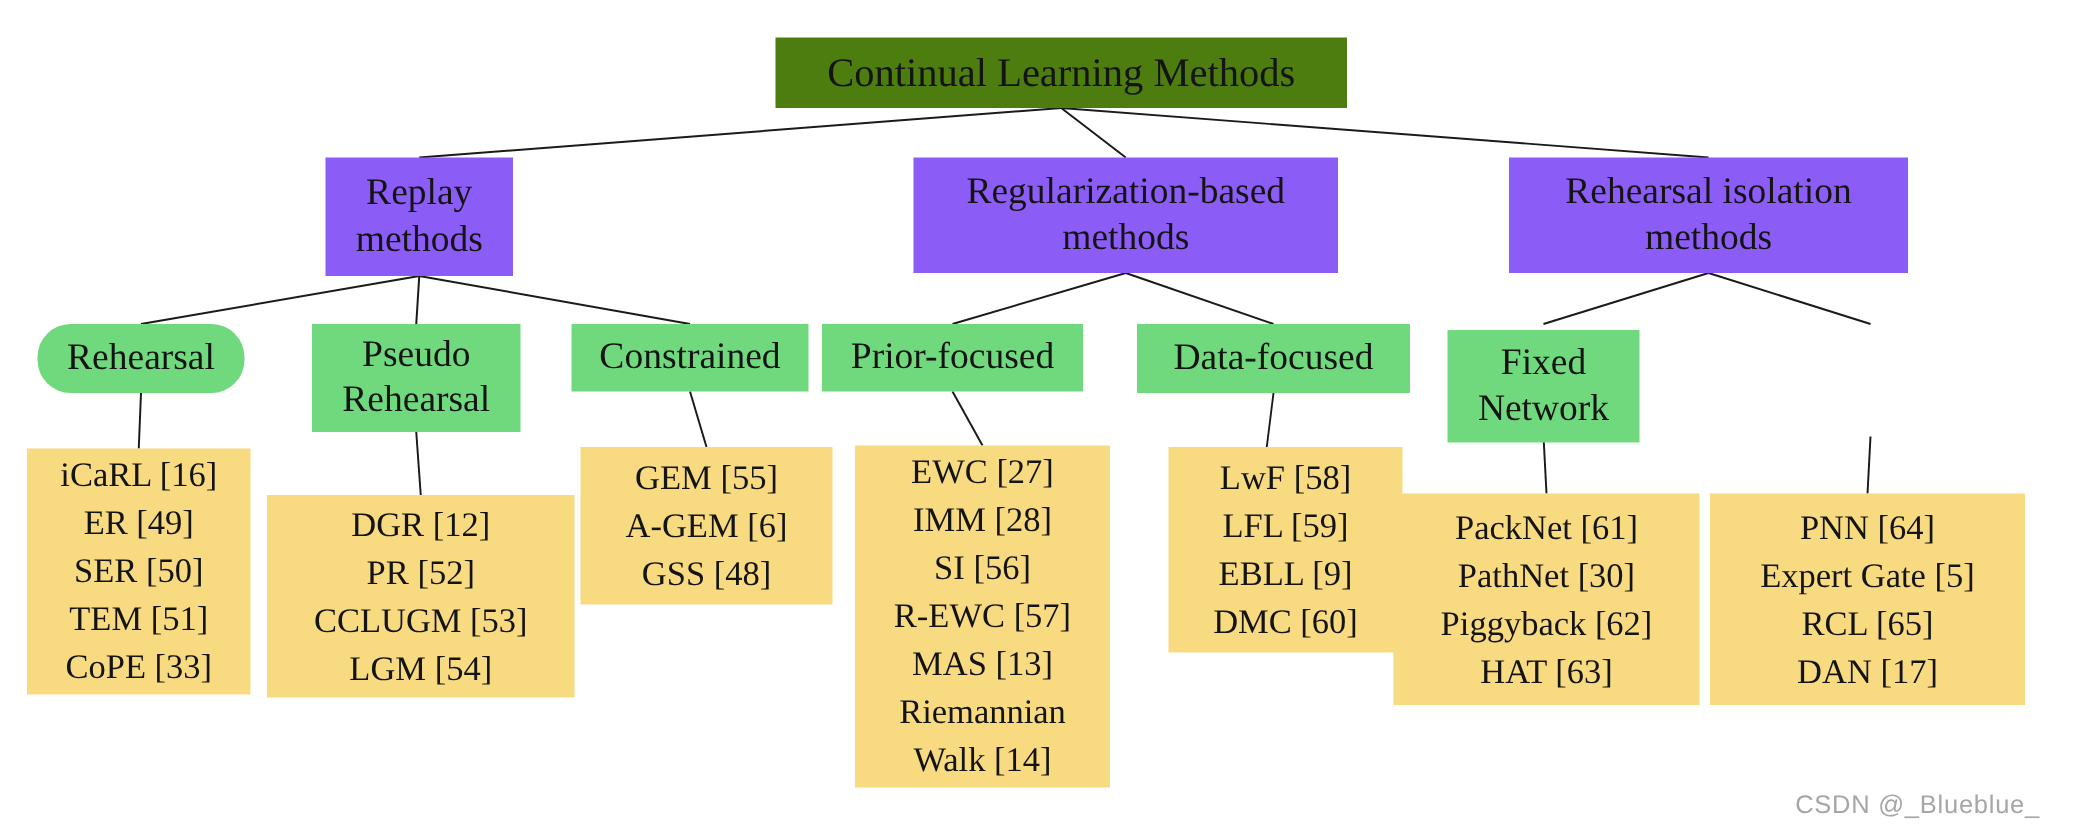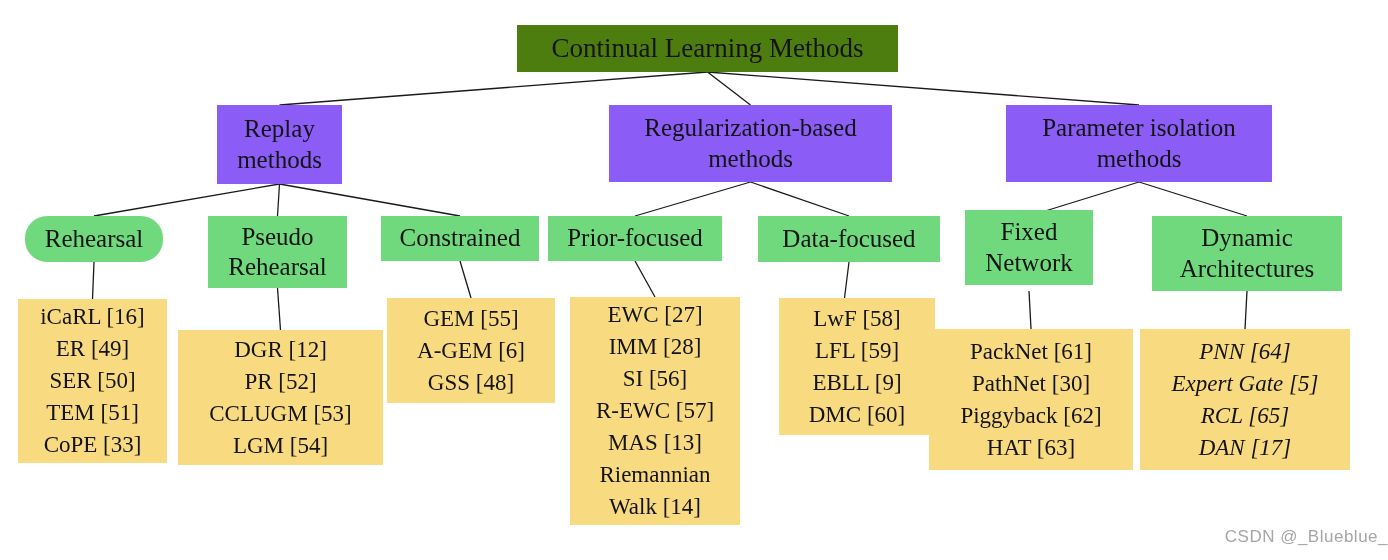--- a/index.html
+++ b/index.html
@@ -33,21 +33,21 @@
   .leaf-box {
     background: #f8da81;
     font-size: 23px;
     flex-direction: column;
     line-height: 32px;
     padding: 6px 4px;
   }
   .leaf-box .method { width: 100%; text-align: center; }
   .watermark {
     position: absolute;
-    right: 0;
+    right: 28px;
     top: 527px;
     font-family: "Liberation Sans", sans-serif;
     font-size: 17px;
     color: #a6a6a6;
     letter-spacing: 0.5px;
   }
 </style>
 </head>
 <body>
 
@@ -77,43 +77,40 @@
     <span>Continual Learning Methods</span>
   </div>
 
   <div class="node cat-box" style="left:217px; top:105px; width:125px; height:79px;">
     <span>Replay methods</span>
   </div>
   <div class="node cat-box" style="left:609px; top:105px; width:283px; height:77px;">
     <span>Regularization-based methods</span>
   </div>
   <div class="node cat-box" style="left:1006px; top:105px; width:266px; height:77px;">
-    <span>Parameter isolation methods</span>
+    <span>Rehearsal isolation methods</span>
   </div>
 
   <div class="node sub-box" style="left:25px; top:216px; width:138px; height:46px;border-radius:22px;">
     <span>Rehearsal</span>
   </div>
   <div class="node sub-box" style="left:208px; top:216px; width:139px; height:72px;">
     <span>Pseudo Rehearsal</span>
   </div>
   <div class="node sub-box" style="left:381px; top:216px; width:158px; height:45px;">
     <span>Constrained</span>
   </div>
   <div class="node sub-box" style="left:548px; top:216px; width:174px; height:45px;">
     <span>Prior-focused</span>
   </div>
   <div class="node sub-box" style="left:758px; top:216px; width:182px; height:46px;">
     <span>Data-focused</span>
   </div>
-  <div class="node sub-box" style="left:965px; top:210px; width:128px; height:75px;">
+  <div class="node sub-box" style="left:965px; top:220px; width:128px; height:75px;">
     <span>Fixed Network</span>
-  </div>
-  <div class="node sub-box" style="left:1152px; top:216px; width:190px; height:75px;">
-    <span>Dynamic Architectures</span>
   </div>
 
   <div class="node leaf-box" style="left:18px; top:299px; width:149px; height:164px;">
     <div class="method">iCaRL [16]</div>
     <div class="method">ER [49]</div>
     <div class="method">SER [50]</div>
     <div class="method">TEM [51]</div>
     <div class="method">CoPE [33]</div>
   </div>
 
@@ -146,21 +143,21 @@
     <div class="method">DMC [60]</div>
   </div>
 
   <div class="node leaf-box" style="left:929px; top:329px; width:204px; height:141px;">
     <div class="method">PackNet [61]</div>
     <div class="method">PathNet [30]</div>
     <div class="method">Piggyback [62]</div>
     <div class="method">HAT [63]</div>
   </div>
 
-  <div class="node leaf-box" style="left:1140px; top:329px; width:210px; height:141px;font-style:italic;">
+  <div class="node leaf-box" style="left:1140px; top:329px; width:210px; height:141px;">
     <div class="method">PNN [64]</div>
     <div class="method">Expert Gate [5]</div>
     <div class="method">RCL [65]</div>
     <div class="method">DAN [17]</div>
   </div>
 
   <div class="watermark">CSDN @_Blueblue_</div>
 
 </div>
 

